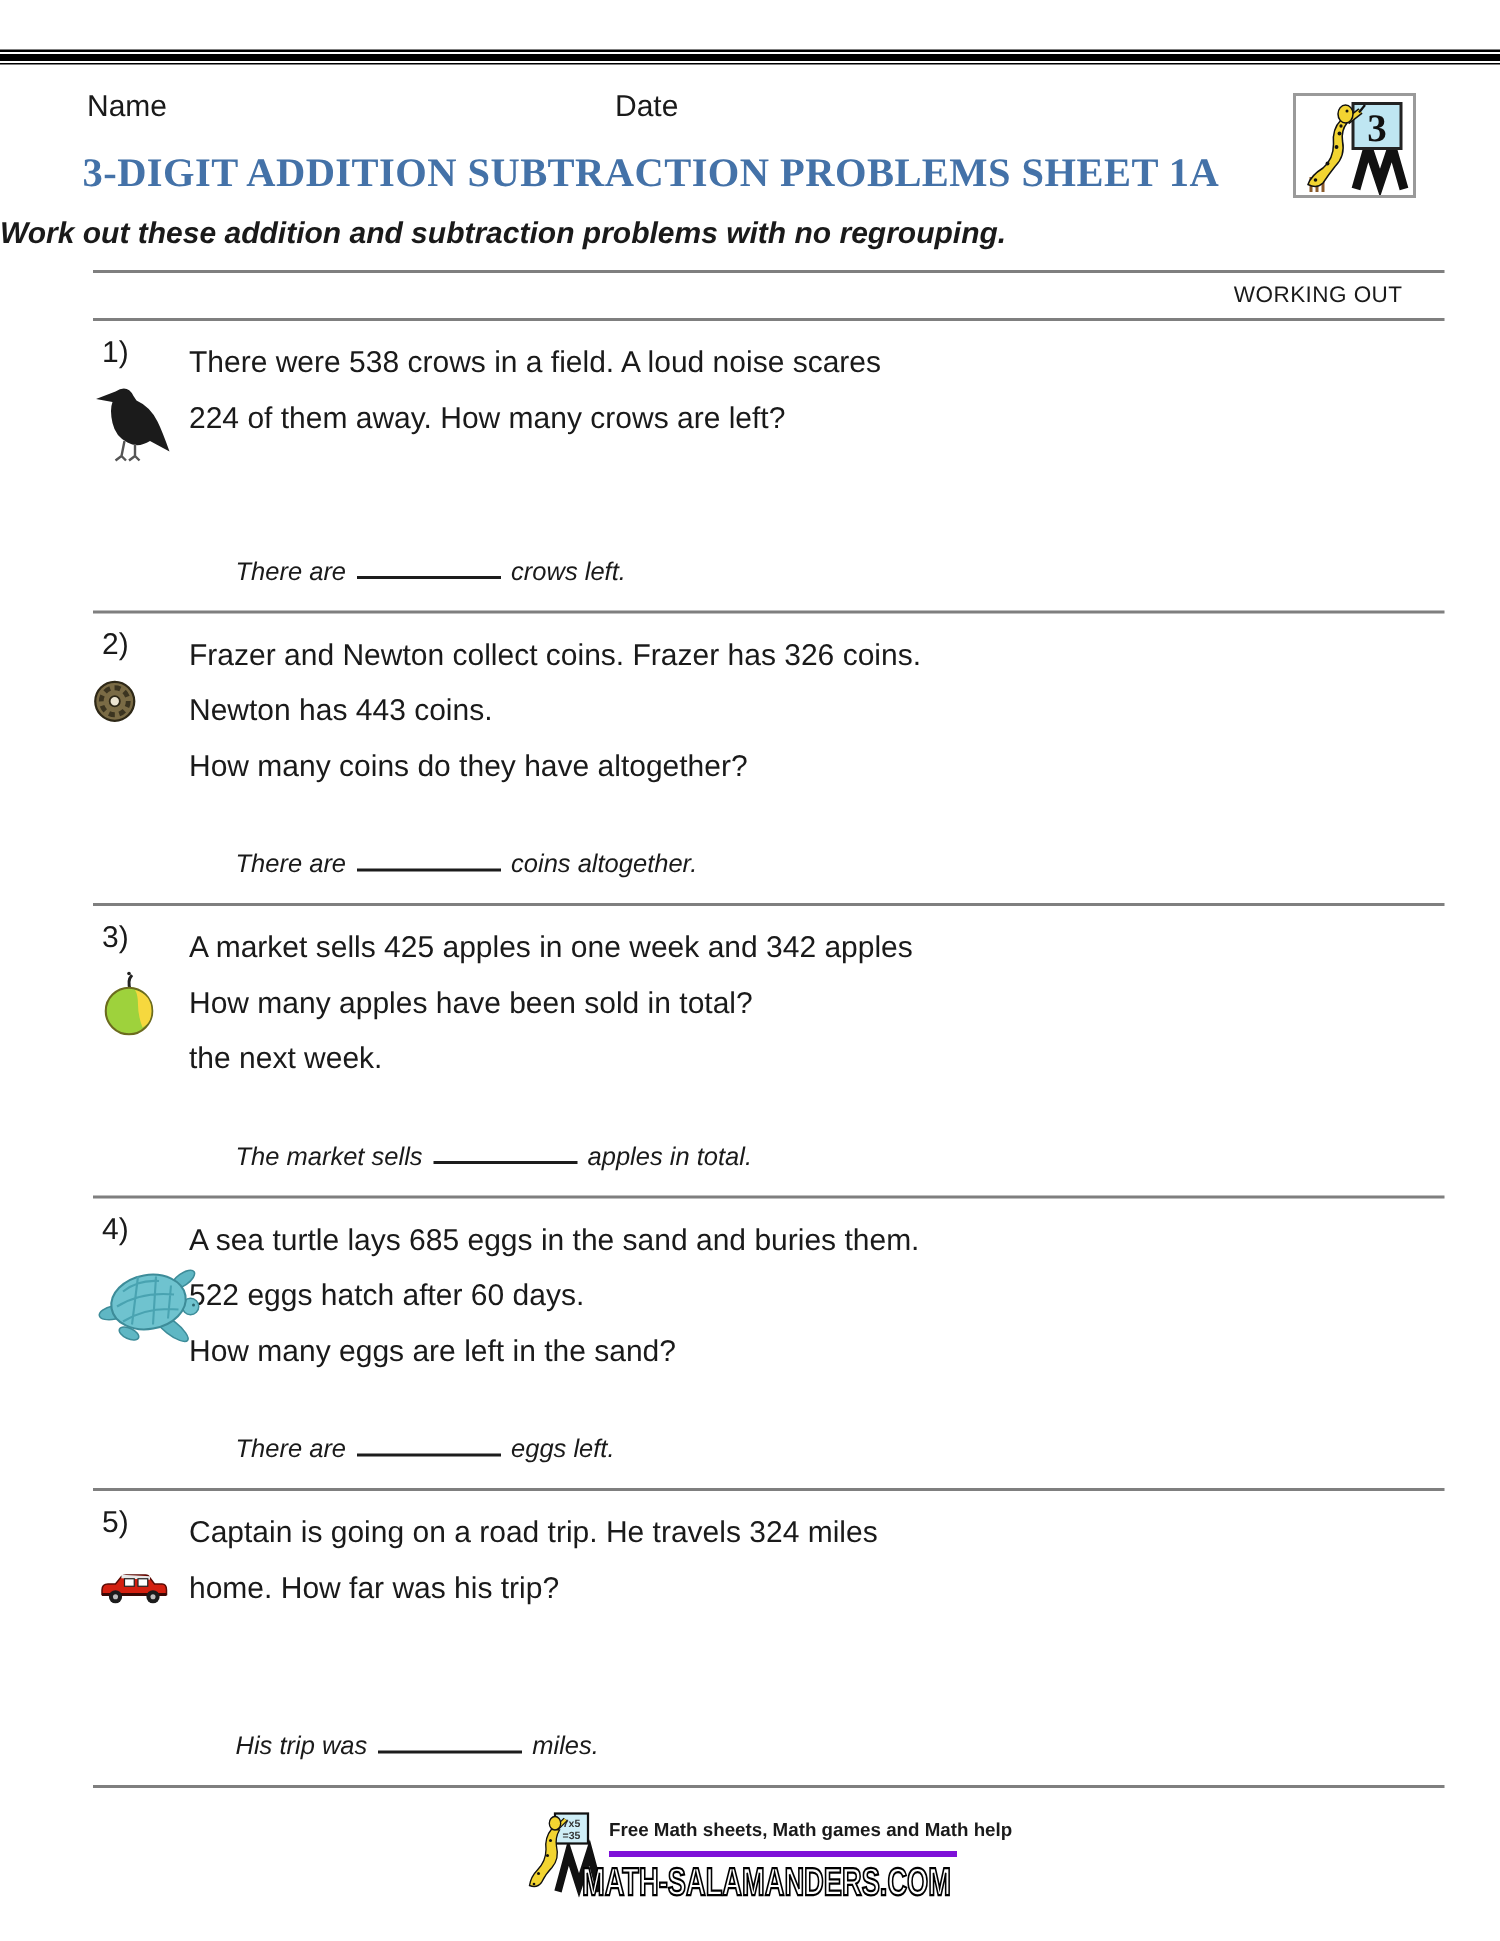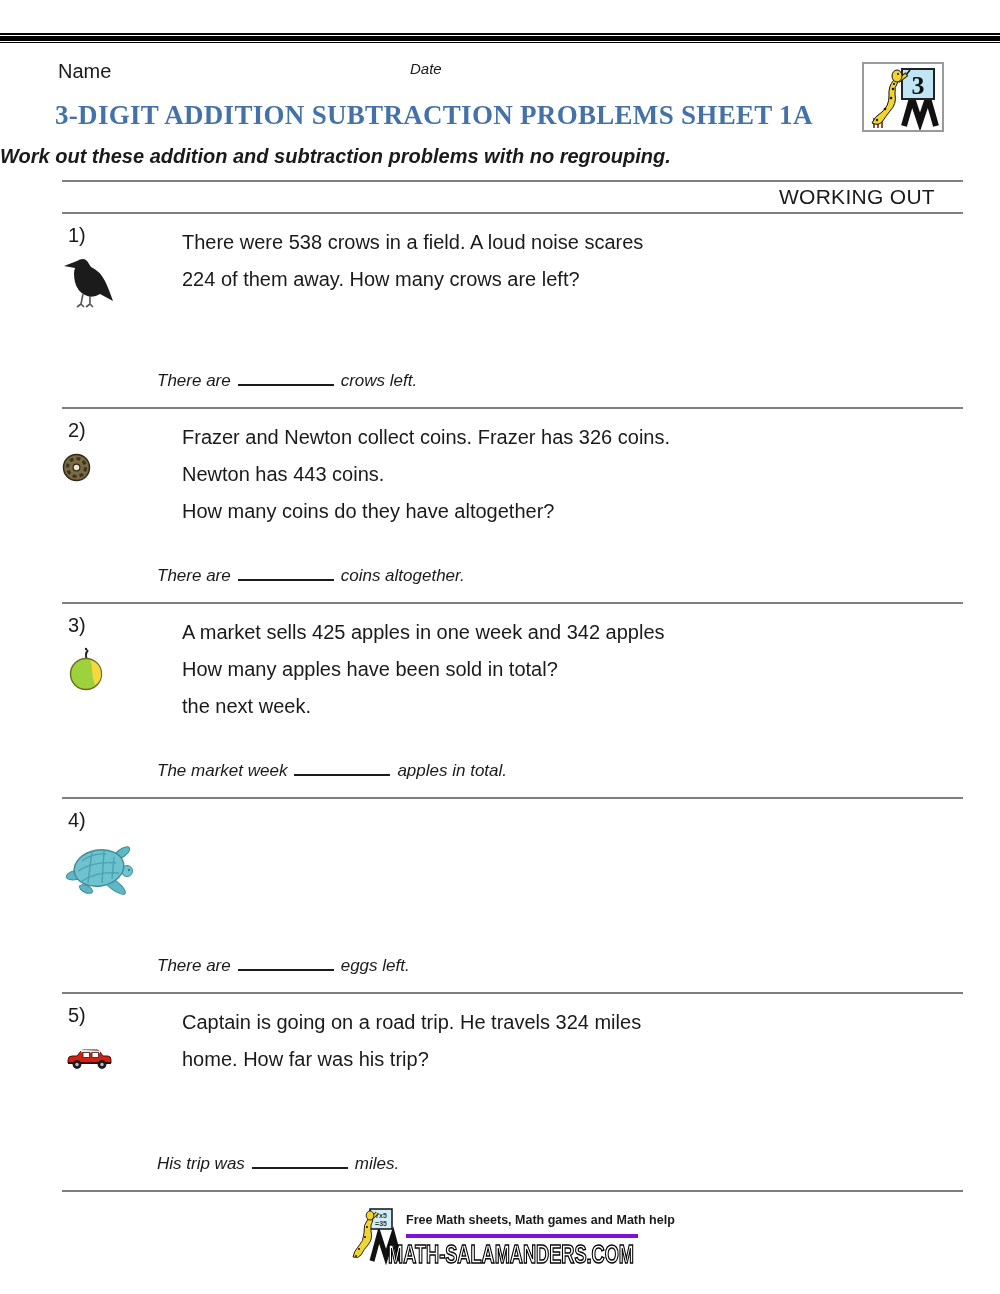--- a/index.html
+++ b/index.html
@@ -3,40 +3,40 @@
 <meta charset="utf-8">
 <style>
   html,body{margin:0;padding:0;background:#fff;}
   .page{position:relative;width:1000px;height:1294px;background:#fff;overflow:hidden;
         font-family:"Liberation Sans",sans-serif;color:#1a1a1a;}
 
   .top-rule{position:absolute;left:0;top:33px;width:100%;height:10px;
     background:linear-gradient(#000 0 2px,#fff 2px 3px,#000 3px 8px,#fff 8px 9px,#000 9px 10px);}
 
   .name-label{position:absolute;left:58px;top:60px;font-size:20px;}
-  .date-label{position:absolute;left:410px;top:60px;font-size:15px;font-style:italic;}
+  .date-label{position:absolute;left:410px;top:60px;font-size:20px;}
 
   .corner-logo{position:absolute;left:862px;top:62px;width:82px;height:70px;
     border:2px solid #9a9a9a;background:#fff;box-sizing:border-box;}
 
   .title{position:absolute;left:55px;top:100px;width:820px;
     font-family:"Liberation Serif",serif;font-size:27px;font-weight:bold;
     color:#4472A8;letter-spacing:.3px;white-space:nowrap;}
 
   .instruction{position:absolute;left:0;top:145px;width:1000px;
     font-size:20px;font-style:italic;font-weight:600;}
 
   .sheet-table{position:absolute;left:62px;top:180px;width:901px;
     border-top:2px solid #7f7f7f;box-sizing:content-box;}
   .wo-row{height:30px;border-bottom:2px solid #7f7f7f;text-align:right;
-    padding-right:28px;font-size:21px;line-height:30px;letter-spacing:.3px;}
+    padding-right:28px;font-size:15px;line-height:30px;letter-spacing:.3px;}
   .p-row{position:relative;height:193px;border-bottom:2px solid #7f7f7f;}
   .p-row.last{height:196px;}
   .p-num{position:absolute;left:6px;top:10px;font-size:20px;}
-  .p-lines{margin-left:120px;padding-top:10px;font-size:20px;line-height:37px;}
+  .p-lines{margin-left:64px;padding-top:10px;font-size:20px;line-height:37px;}
   .p-answer{position:absolute;left:95px;bottom:16px;font-size:17px;font-style:italic;}
   .blank{display:inline-block;width:96px;height:.85em;border-bottom:2px solid #1c1c1c;margin:0 7px;}
   .icon-slot{position:absolute;left:0;top:42px;width:90px;}
   .icon-slot.coin{top:44px;}
   .icon-slot.car{top:53px;left:4px;}
   .icon-slot.apple{left:6px;}
   .icon-slot.turtle{left:2px;top:42px;}
 
   .footer{position:absolute;left:0;top:1205px;width:1000px;display:flex;justify-content:center;}
   .footer-inner{position:relative;width:300px;height:66px;}
@@ -130,37 +130,42 @@
           <circle cx="18" cy="28" r="15.5" fill="#9ed23c" stroke="#6b6b1e" stroke-width="1.4"></circle>
           <path d="M22 14 Q33 17 33 28 Q33 36 27 39 Q24 31 24 24 Q24 17 22 14 Z" fill="#f6d83e"></path>
         </svg>
       </div>
       <div class="p-lines">
         <div>A market sells 425 apples in one week and 342 apples</div>
         <div>How many apples have been sold in total?</div>
         <div>the next week.</div>
       </div>
       <div class="p-answer">
-        <span>The market week</span><span class="blank"></span><span>apples in total.</span>
+        <span>The market sells</span><span class="blank"></span><span>apples in total.</span>
       </div>
     </div>
 
     <div class="p-row">
       <div class="p-num">4)</div>
       <div class="icon-slot turtle">
         <svg width="74" height="60" viewBox="0 0 74 60">
           <ellipse cx="12" cy="34" rx="10" ry="4.5" fill="#5fb7c4" stroke="#3d8c99" stroke-width="1" transform="rotate(-12 12 34)"></ellipse>
           <ellipse cx="58" cy="12" rx="9" ry="4" fill="#5fb7c4" stroke="#3d8c99" stroke-width="1" transform="rotate(-35 58 12)"></ellipse>
           <ellipse cx="50" cy="44" rx="14" ry="4.5" fill="#5fb7c4" stroke="#3d8c99" stroke-width="1" transform="rotate(38 50 44)"></ellipse>
           <ellipse cx="22" cy="48" rx="7" ry="3.5" fill="#5fb7c4" stroke="#3d8c99" stroke-width="1" transform="rotate(25 22 48)"></ellipse>
           <circle cx="63" cy="30" r="5.5" fill="#6fc3cf" stroke="#3d8c99" stroke-width="1"></circle>
           <circle cx="65" cy="29" r="1" fill="#2b6570"></circle>
           <ellipse cx="35" cy="27" rx="25" ry="18" fill="#6fc3cf" stroke="#3d8c99" stroke-width="1.4" transform="rotate(-10 35 27)"></ellipse>
           <path d="M18 20 Q28 12 42 13 M14 30 Q30 20 52 22 M18 40 Q34 30 55 32 M28 10 L24 42 M40 10 L38 42 M50 16 L48 38" stroke="#49a3b1" stroke-width="1.4" fill="none"></path>
         </svg>
+      </div>
+      <div class="p-lines">
+        <div>A sea turtle lays 685 eggs in the sand and buries them.</div>
+        <div>522 eggs hatch after 60 days.</div>
+        <div>How many eggs are left in the sand?</div>
       </div>
       <div class="p-answer">
         <span>There are</span><span class="blank"></span><span>eggs left.</span>
       </div>
     </div>
 
     <div class="p-row last">
       <div class="p-num">5)</div>
       <div class="icon-slot car">
         <svg width="48" height="24" viewBox="0 0 48 24">

